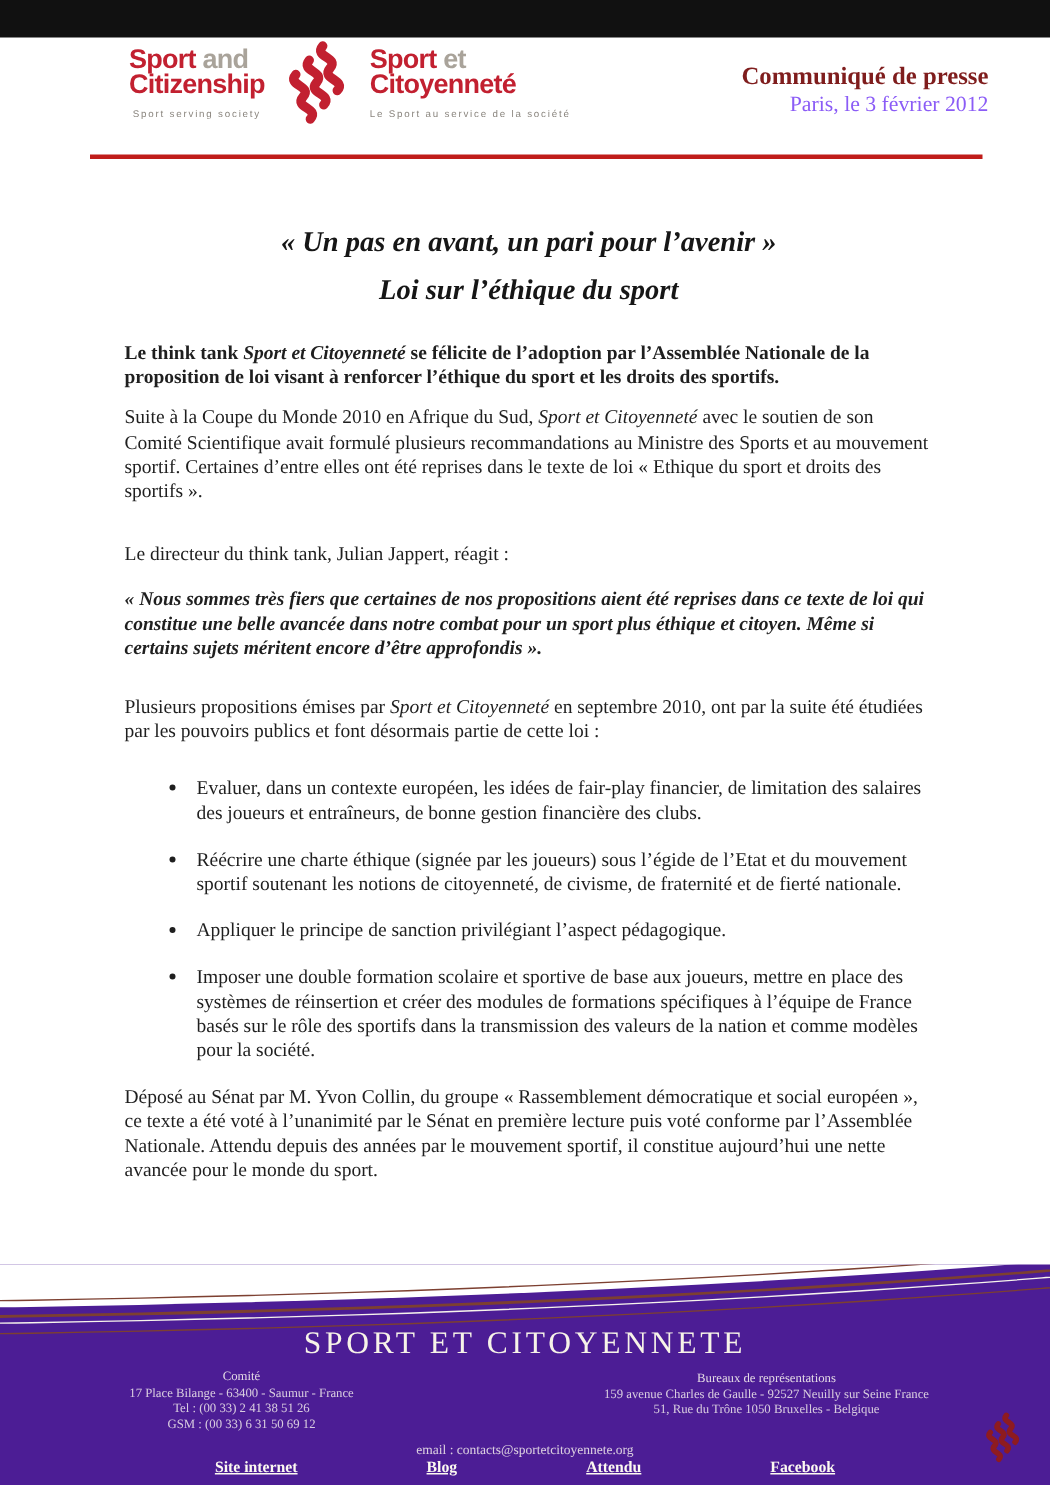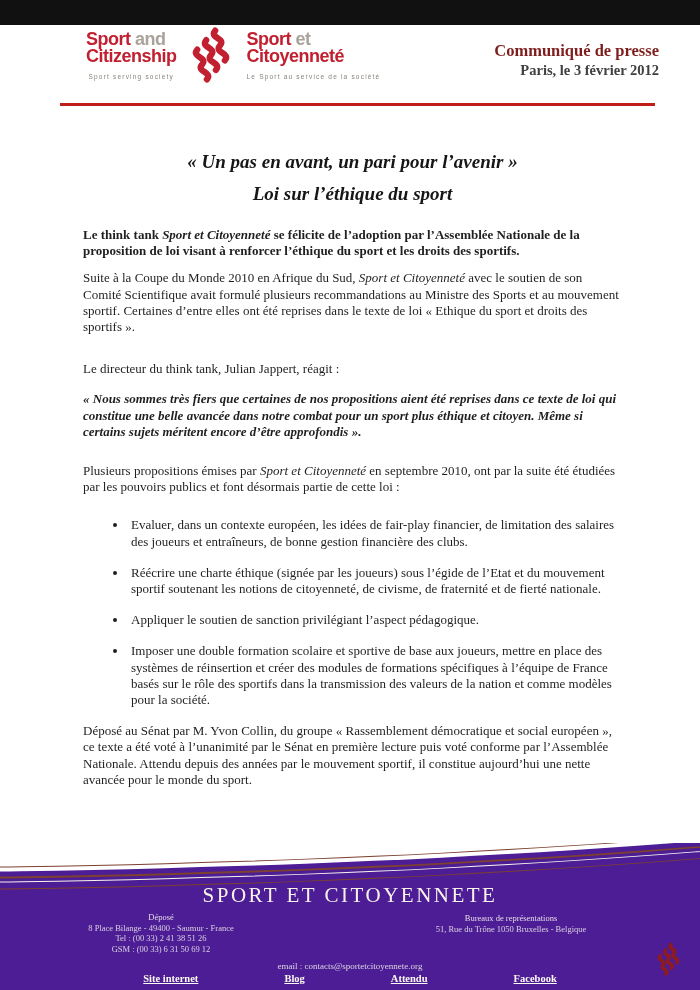--- a/index.html
+++ b/index.html
@@ -10,21 +10,21 @@
   
   .header{position:absolute;top:25px;left:1px;width:700px;height:70px;display:flex;justify-content:space-between;align-items:flex-start;padding:6px 42px 0 85px;box-sizing:border-box;}
   .logos{display:flex;align-items:flex-start;gap:10px;}
   .logo-block{font-family:"Liberation Sans","DejaVu Sans",sans-serif;font-weight:bold;line-height:17px;font-size:18px;letter-spacing:-0.5px;}
   .logo-red{color:#c22030;}
   .logo-gray{color:#a9a39a;}
   .logo-tagline{font-size:6.5px;font-weight:normal;color:#8a857e;letter-spacing:1.2px;text-align:center;margin-top:3px;}
   .sss{margin-top:2px;}
   .press-meta{text-align:right;margin-top:10px;}
   .doc-type{color:#7f1d1d;font-weight:bold;font-size:16.5px;line-height:20px;}
-  .press-date{color:#404040;font-weight:bold;font-size:14.5px;line-height:19px;}
+  .press-date{color:#8b5cf6;font-weight:normal;font-size:14.5px;line-height:19px;}
   
   .divider{position:absolute;top:103px;left:60px;width:595px;height:3px;background:#c01d1a;}
   
   .content{position:absolute;top:106px;left:0;width:700px;box-sizing:border-box;padding:0 78px 0 83px;}
   .title{margin:40px 0 0 0;text-align:center;font-size:19px;font-weight:bold;font-style:italic;line-height:32px;color:#161616;}
   .content p{margin:0;font-size:13px;line-height:16.2px;}
   .dateline{margin-top:35px !important;font-weight:bold;font-style:italic;}
   .lead{margin-top:17px !important;font-weight:bold;}
   .lead .brand{font-style:italic;}
   .para2{margin-top:11px !important;}
@@ -105,45 +105,46 @@
 
     <p class="intro-quote">Le directeur du think tank, Julian Jappert, réagit :</p>
 
     <p class="quote">« Nous sommes très fiers que certaines de nos propositions aient été reprises dans ce texte de loi qui constitue une belle avancée dans notre combat pour un sport plus éthique et citoyen. Même si certains sujets méritent encore d’être approfondis ».</p>
 
     <p class="propositions"><span>Plusieurs propositions émises par </span><span class="brand-it">Sport et Citoyenneté</span><span> en septembre 2010, ont par la suite été étudiées par les pouvoirs publics et font désormais partie de cette loi :</span></p>
 
     <ul class="bullets">
       <li>Evaluer, dans un contexte européen, les idées de fair-play financier, de limitation des salaires des joueurs et entraîneurs, de bonne gestion financière des clubs.</li>
       <li>Réécrire une charte éthique (signée par les joueurs) sous l’égide de l’Etat et du mouvement sportif soutenant les notions de citoyenneté, de civisme, de fraternité et de fierté nationale.</li>
-      <li>Appliquer le soutien de sanction privilégiant l’aspect pédagogique.</li>
+      <li>Appliquer le principe de sanction privilégiant l’aspect pédagogique.</li>
       <li>Imposer une double formation scolaire et sportive de base aux joueurs, mettre en place des systèmes de réinsertion et créer des modules de formations spécifiques à l’équipe de France basés sur le rôle des sportifs dans la transmission des valeurs de la nation et comme modèles pour la société.</li>
     </ul>
 
     <p class="closing">Déposé au Sénat par M. Yvon Collin, du groupe « Rassemblement démocratique et social européen », ce texte a été voté à l’unanimité par le Sénat en première lecture puis voté conforme par l’Assemblée Nationale. Attendu depuis des années par le mouvement sportif, il constitue aujourd’hui une nette avancée pour le monde du sport.</p>
   </div>
 
   <div class="footer">
     <div class="curve-white"></div>
     <div class="arc arc-r1"></div>
     <div class="arc arc-r2"></div>
     <div class="arc arc-w1"></div>
     <div class="arc arc-r3"></div>
 
     <div class="footer-inner">
       <div class="org-name">SPORT ET CITOYENNETE</div>
       <div class="addr-row">
         <div class="addr-col siege">
-          <div class="addr-title">Déposé</div>
-          <div>8 Place Bilange -  49400 - Saumur - France</div>
+          <div class="addr-title">Comité</div>
+          <div>17 Place Bilange -  63400 - Saumur - France</div>
           <div>Tel : (00 33)  2 41 38 51 26</div>
           <div>GSM : (00 33) 6 31 50 69 12</div>
         </div>
         <div class="addr-col bureaux">
           <div class="addr-title">Bureaux de représentations</div>
+          <div>159 avenue Charles de Gaulle - 92527 Neuilly sur Seine France</div>
           <div>51, Rue du Trône  1050 Bruxelles - Belgique</div>
         </div>
       </div>
       <div class="email-line">email : contacts@sportetcitoyennete.org</div>
       <div class="links-row">
         <span class="footer-link">Site internet</span>
         <span class="footer-link">Blog</span>
         <span class="footer-link">Attendu</span>
         <span class="footer-link">Facebook</span>
       </div>

